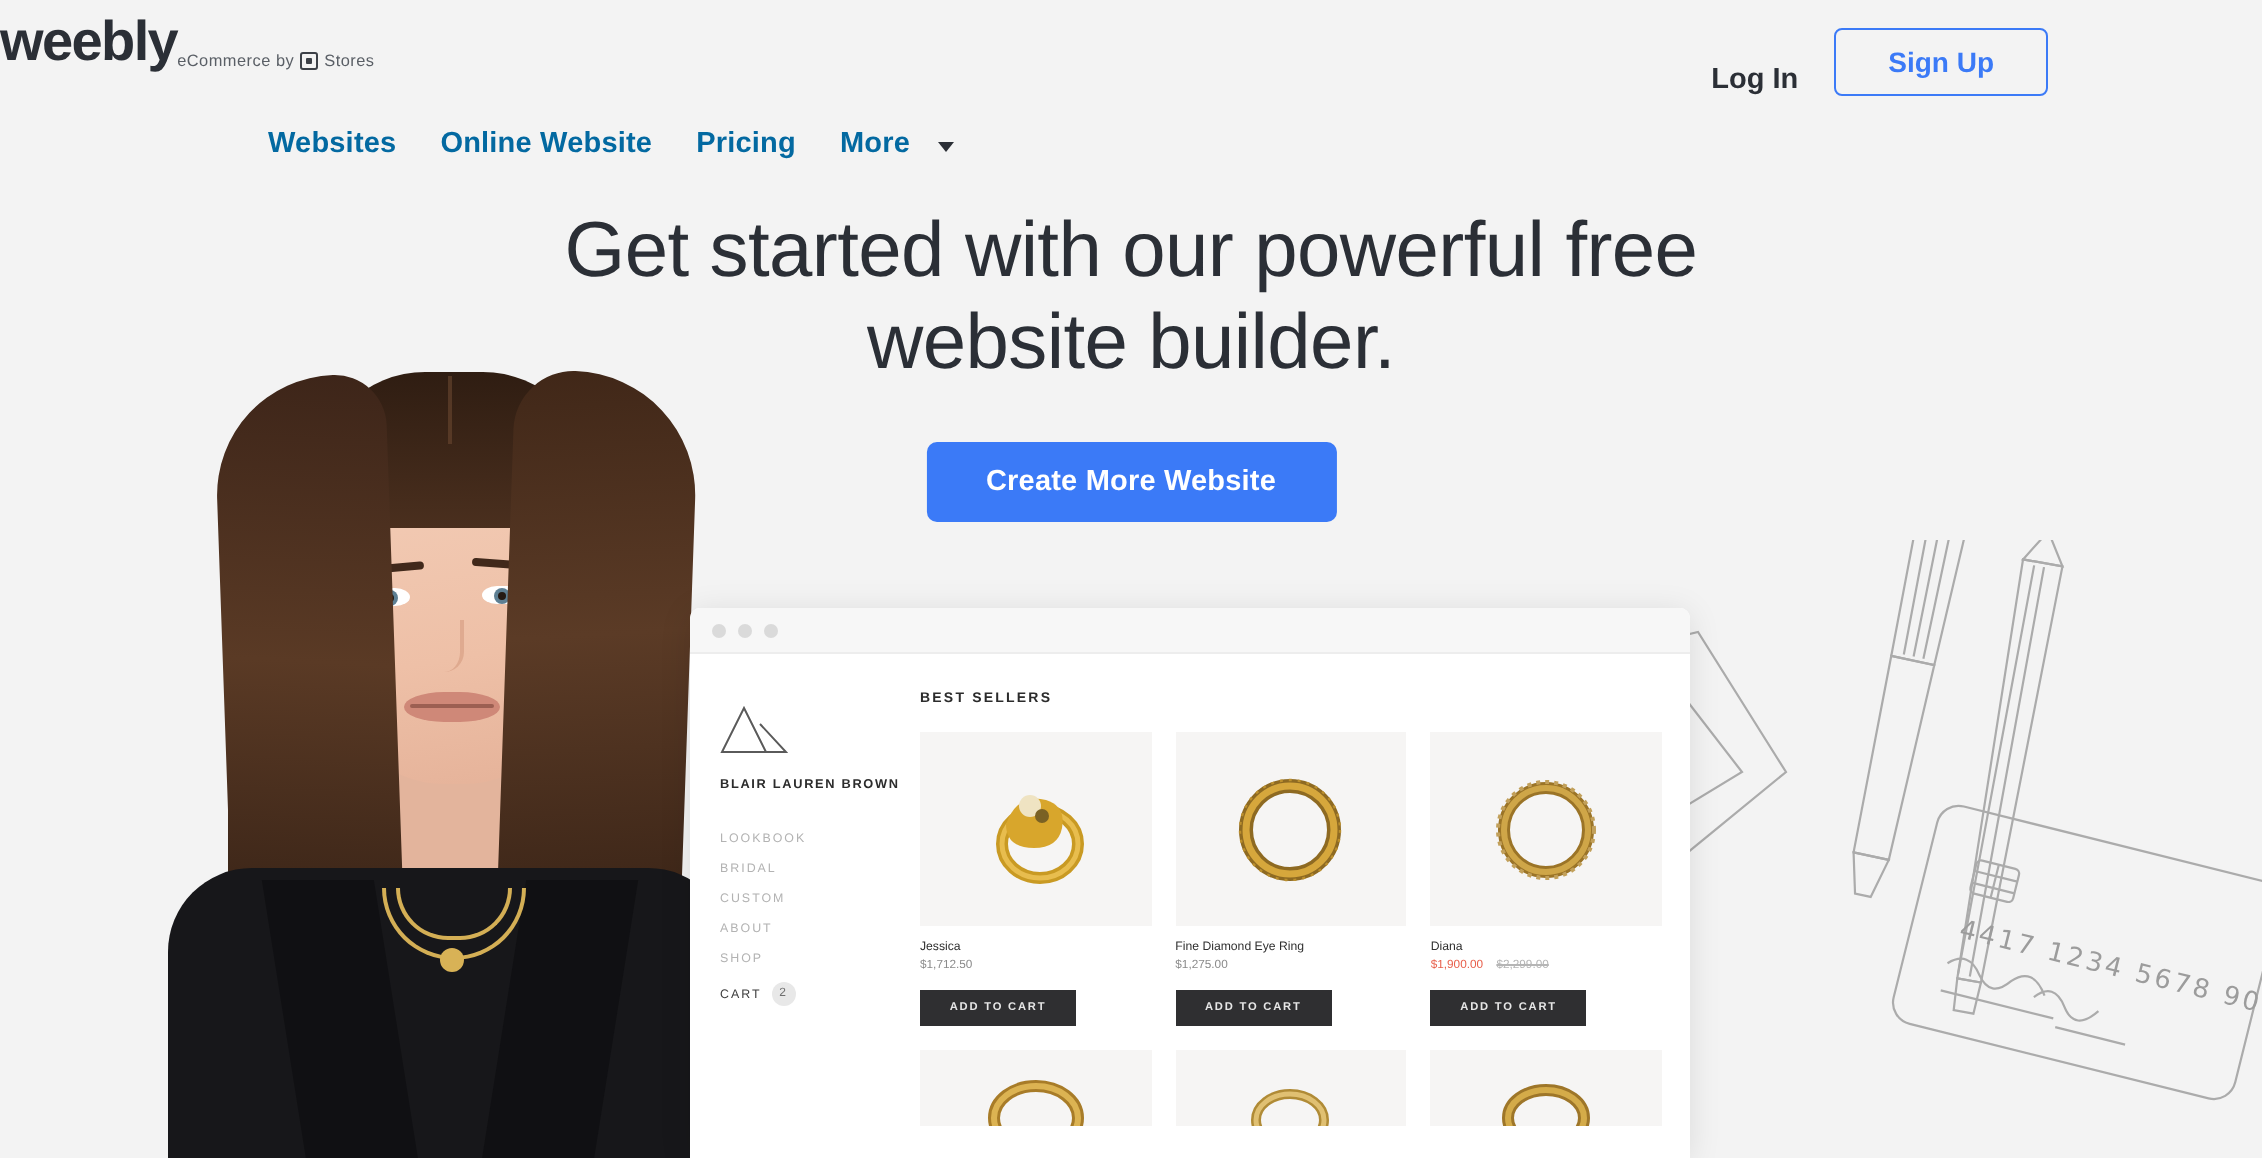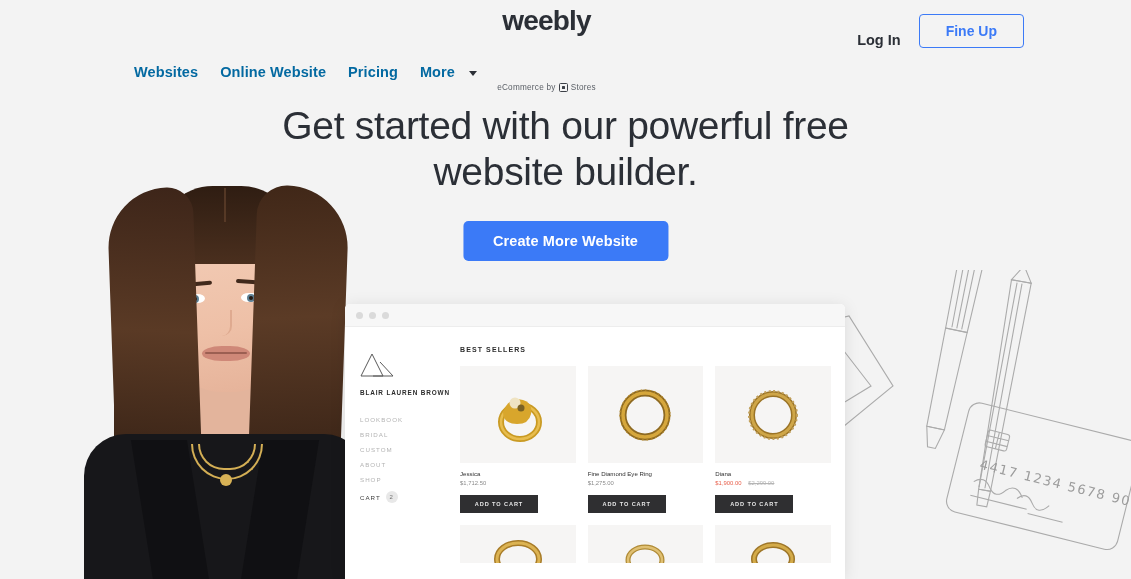--- a/index.html
+++ b/index.html
@@ -24,21 +24,21 @@
     cursor: pointer; white-space: nowrap; line-height: 18px; margin-top: 44px;
   }
   .nav-more { display: flex; align-items: center; gap: 14px; }
   .caret {
     width: 0; height: 0; border-left: 4.5px solid transparent; border-right: 4.5px solid transparent;
     border-top: 5px solid #2b2f36; display: inline-block; margin-top: 2px;
   }
 
   .logo-wrap {
     position: absolute; left: 0; top: 6px; width: 1093px;
-    display: flex; flex-direction: column; align-items: center; pointer-events: none; gap: 28px;
+    display: flex; flex-direction: row; align-items: center; pointer-events: none;
   }
   .logo-word {
     font-size: 28px; font-weight: bold; color: #2b2f36; letter-spacing: -0.8px; line-height: 30px;
   }
   .logo-sub {
     font-size: 8.2px; color: #5a5f66; letter-spacing: .25px; line-height: 11px;
     display: flex; align-items: center; gap: 3px; margin-top: 18px;
   }
   .sq-mark {
     width: 9px; height: 9px; border: 1.4px solid #3c4047; border-radius: 1.5px;
@@ -229,21 +229,21 @@
         <span>eCommerce by</span>
         <span class="sq-mark">
             <i></i>
           </span>
         <span>Stores</span>
       </div>
     </div>
 
     <div class="header-right">
       <div class="login-link">Log In</div>
-      <button class="signup-btn">Fine Up</button>
+      <button class="signup-btn">Sign Up</button>
     </div>
   </div>
 
   <div class="hero-title">
     <div>Get started with our powerful free</div>
     <div>website builder.</div>
   </div>
   <button class="cta">Create More Website</button>
 
   <div class="woman">

